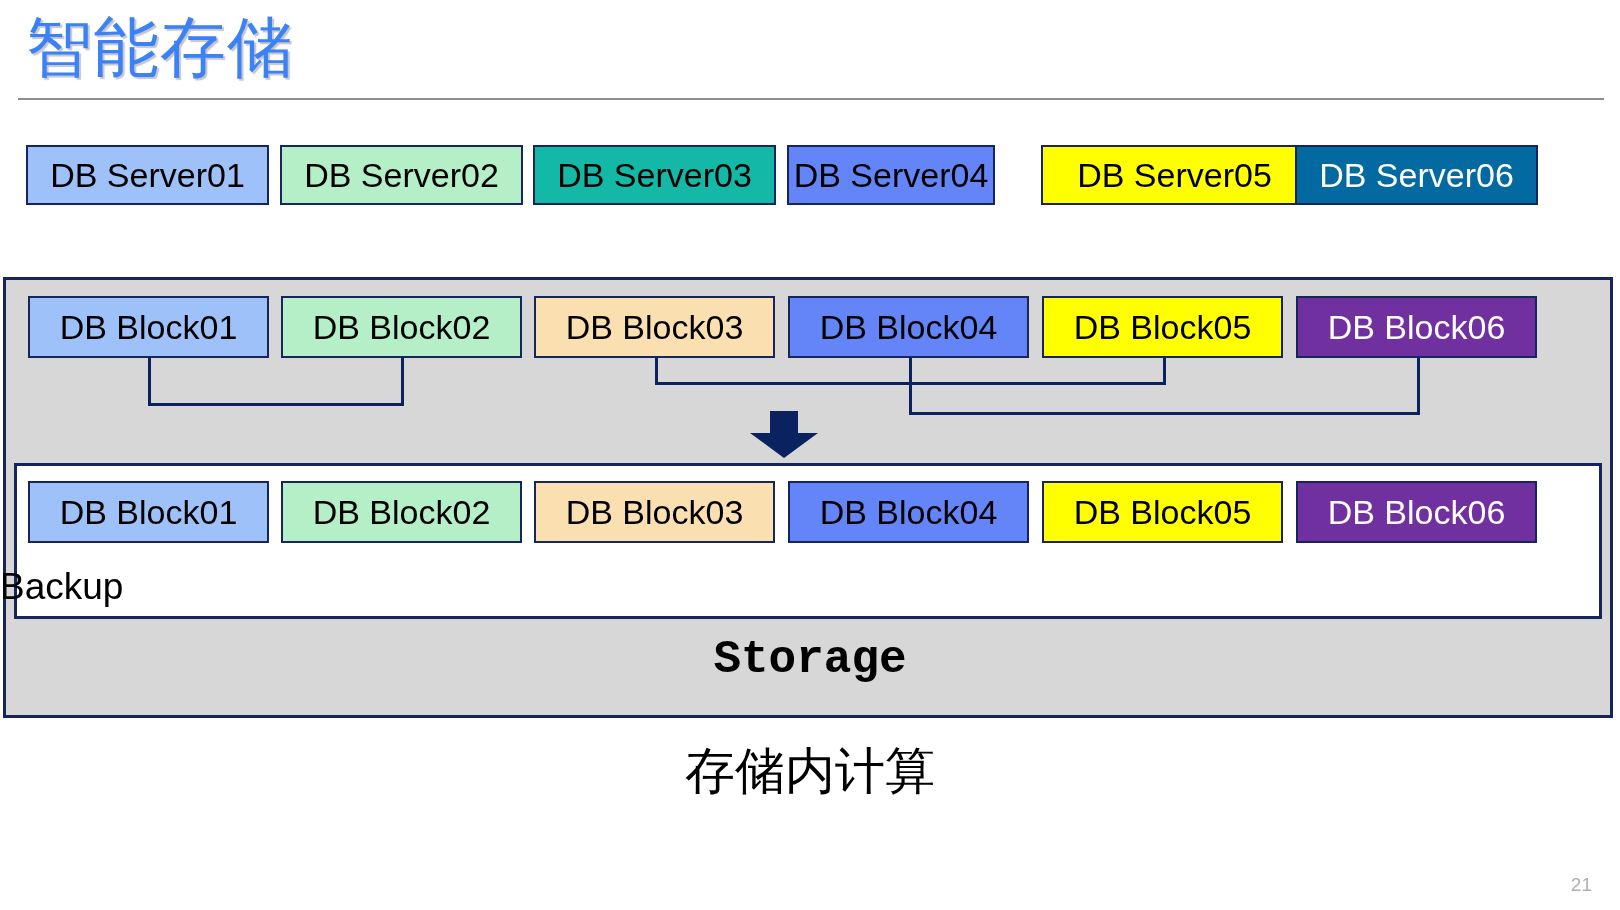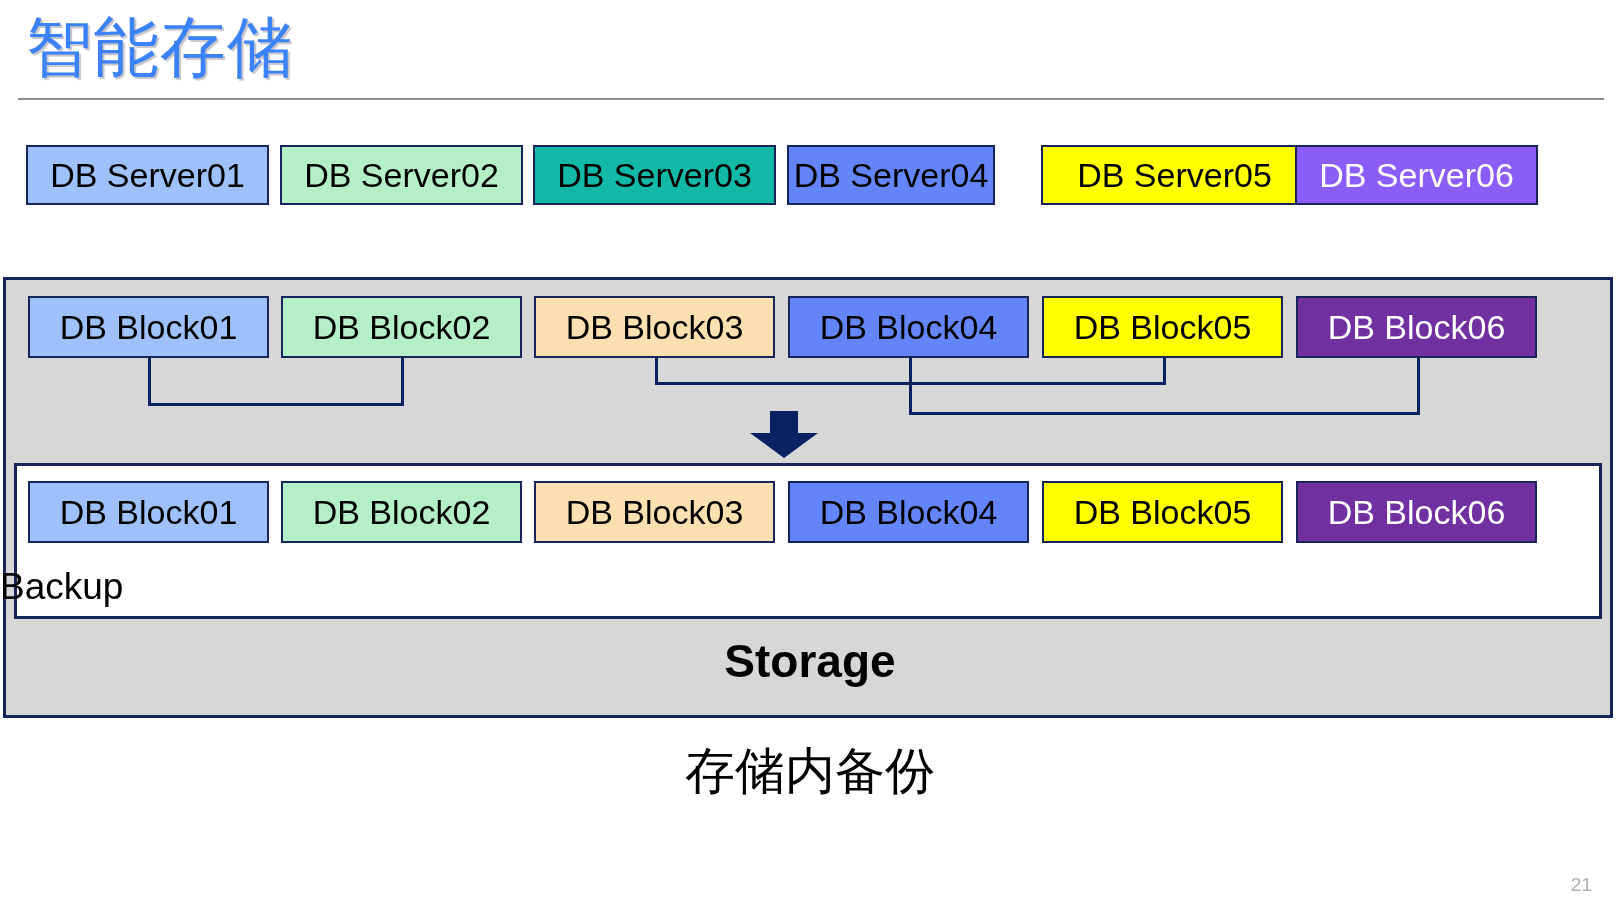--- a/index.html
+++ b/index.html
@@ -92,20 +92,21 @@
     color:#000000;
   }
   #storage-label{
     position:absolute;
     left:0; top:634px;
     width:1620px;
     text-align:center;
     font-size:46px;
     font-weight:bold;
     color:#000000;
+    font-family:Liberation Mono, monospace;
   }
 
   
   #footer-lines{
     position:absolute;
     left:0; top:740px;
     width:1620px;
     text-align:center;
   }
   #footer-lines div{
@@ -126,21 +127,21 @@
 
 <div id="slide-title">智能存储</div>
 <div id="title-rule"></div>
 
 <div id="server-row">
     <div class="cbox" style="left: 26px; width: 243px; background: rgb(158, 193, 249); color: rgb(0, 0, 0); border-color: rgb(23, 37, 91);">DB Server01</div>
     <div class="cbox" style="left: 280px; width: 243px; background: rgb(181, 239, 200); color: rgb(0, 0, 0); border-color: rgb(23, 37, 91);">DB Server02</div>
     <div class="cbox" style="left: 533px; width: 243px; background: #14b8a6; color: rgb(0, 0, 0); border-color: rgb(23, 37, 91);">DB Server03</div>
     <div class="cbox" style="left: 787px; width: 208px; background: rgb(99, 133, 247); color: rgb(0, 0, 0); border-color: rgb(23, 37, 91);">DB Server04</div>
     <div class="cbox" style="left: 1041px; width: 267px; background: rgb(255, 255, 0); color: rgb(0, 0, 0); border-color: rgb(23, 37, 91);">DB Server05</div>
-    <div class="cbox light" style="left: 1295px; width: 243px; background: #8b5cf6; color: rgb(255, 255, 255); border-color: rgb(23, 37, 91);">DB Server06</div>
+    <div class="cbox light" style="left: 1295px; width: 243px; background: #0369a1; color: rgb(255, 255, 255); border-color: rgb(23, 37, 91);">DB Server06</div>
   </div>
 
 <div id="storage-container"></div>
 
 <div id="block-row-top">
     <div class="cbox" style="left: 28px; width: 241px; background: rgb(158, 193, 249); color: rgb(0, 0, 0); border-color: rgb(23, 37, 91);">DB Block01</div>
     <div class="cbox" style="left: 281px; width: 241px; background: rgb(181, 239, 200); color: rgb(0, 0, 0); border-color: rgb(23, 37, 91);">DB Block02</div>
     <div class="cbox" style="left: 534px; width: 241px; background: rgb(250, 224, 176); color: rgb(0, 0, 0); border-color: rgb(23, 37, 91);">DB Block03</div>
     <div class="cbox" style="left: 788px; width: 241px; background: rgb(99, 133, 247); color: rgb(0, 0, 0); border-color: rgb(23, 37, 91);">DB Block04</div>
     <div class="cbox" style="left: 1042px; width: 241px; background: rgb(255, 255, 0); color: rgb(0, 0, 0); border-color: rgb(23, 37, 91);">DB Block05</div>
@@ -169,16 +170,16 @@
     <div class="cbox" style="left: 534px; width: 241px; background: rgb(250, 224, 176); color: rgb(0, 0, 0); border-color: rgb(23, 37, 91);">DB Block03</div>
     <div class="cbox" style="left: 788px; width: 241px; background: rgb(99, 133, 247); color: rgb(0, 0, 0); border-color: rgb(23, 37, 91);">DB Block04</div>
     <div class="cbox" style="left: 1042px; width: 241px; background: rgb(255, 255, 0); color: rgb(0, 0, 0); border-color: rgb(23, 37, 91);">DB Block05</div>
     <div class="cbox light" style="left: 1296px; width: 241px; background: rgb(112, 48, 160); color: rgb(255, 255, 255); border-color: rgb(23, 37, 91);">DB Block06</div>
   </div>
 
 <div id="backup-label">Backup</div>
 <div id="storage-label">Storage</div>
 
 <div id="footer-lines">
-    <div>存储内备份</div>
+    <div>存储内计算</div>
   </div>
 
 <div id="page-number">21</div>
 
 </body></html>

